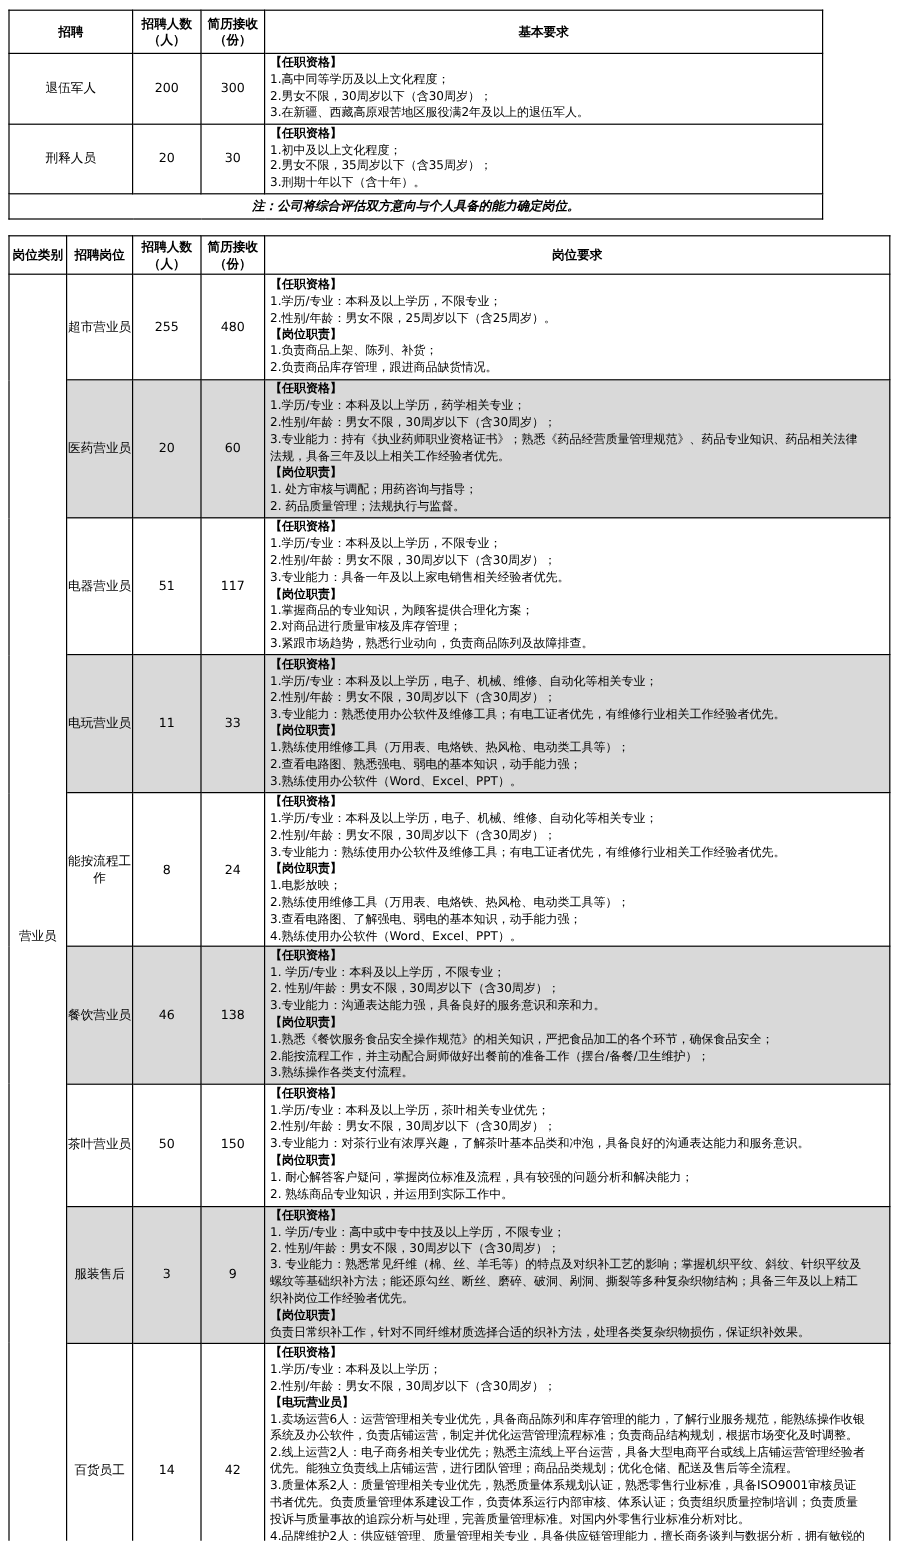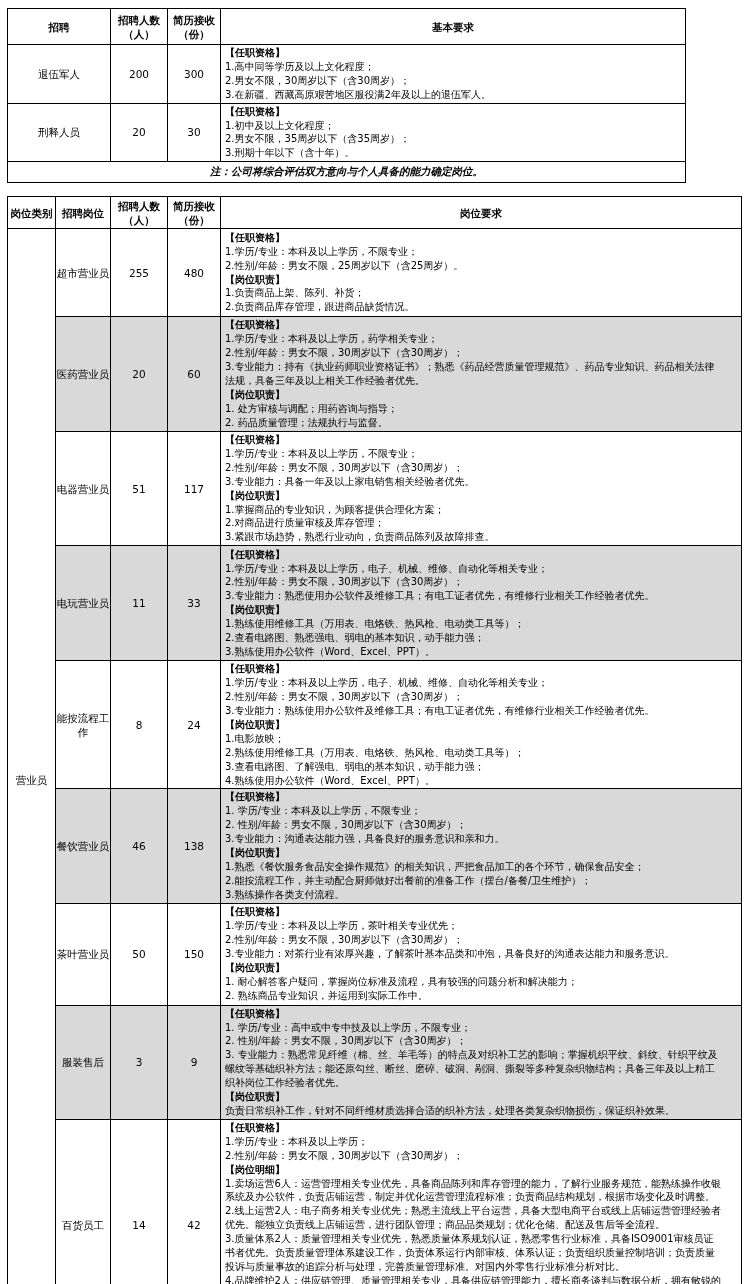--- a/index.html
+++ b/index.html
@@ -194,21 +194,21 @@
 <b>【岗位职责】</b>
 负责日常织补工作，针对不同纤维材质选择合适的织补方法，处理各类复杂织物损伤，保证织补效果。</td>
   </tr>
   <tr style="height:204px">
     <td class="c">百货员工</td>
     <td class="c">14</td>
     <td class="c">42</td>
     <td class="req"><b>【任职资格】</b>
 1.学历/专业：本科及以上学历；
 2.性别/年龄：男女不限，30周岁以下（含30周岁）；
-<b>【岗位明细】</b>
+<b>【电玩营业员】</b>
 1.卖场运营6人：运营管理相关专业优先，具备商品陈列和库存管理的能力，了解行业服务规范，能熟练操作收银系统及办公软件，负责店铺运营，制定并优化运营管理流程标准；负责商品结构规划，根据市场变化及时调整。
 2.线上运营2人：电子商务相关专业优先；熟悉主流线上平台运营，具备大型电商平台或线上店铺运营管理经验者优先。能独立负责线上店铺运营，进行团队管理；商品品类规划；优化仓储、配送及售后等全流程。
 3.质量体系2人：质量管理相关专业优先，熟悉质量体系规划认证，熟悉零售行业标准，具备ISO9001审核员证书者优先。负责质量管理体系建设工作，负责体系运行内部审核、体系认证；负责组织质量控制培训；负责质量投诉与质量事故的追踪分析与处理，完善质量管理标准。对国内外零售行业标准分析对比。
 4.品牌维护2人：供应链管理、质量管理相关专业，具备供应链管理能力，擅长商务谈判与数据分析，拥有敏锐的市场洞察力及风险管控能力，具备两年及以上供应链管理经验者优先，熟悉百货品类商品质量管控要点优先。
 5.文案2人：汉语言文学相关专业优先，具备较强的文字编辑总结能力、有自媒体经验者、外企文案撰写或新媒体运营经验者优先。</td>
   </tr>
 </tbody>
   </table>
 
 </body></html>

